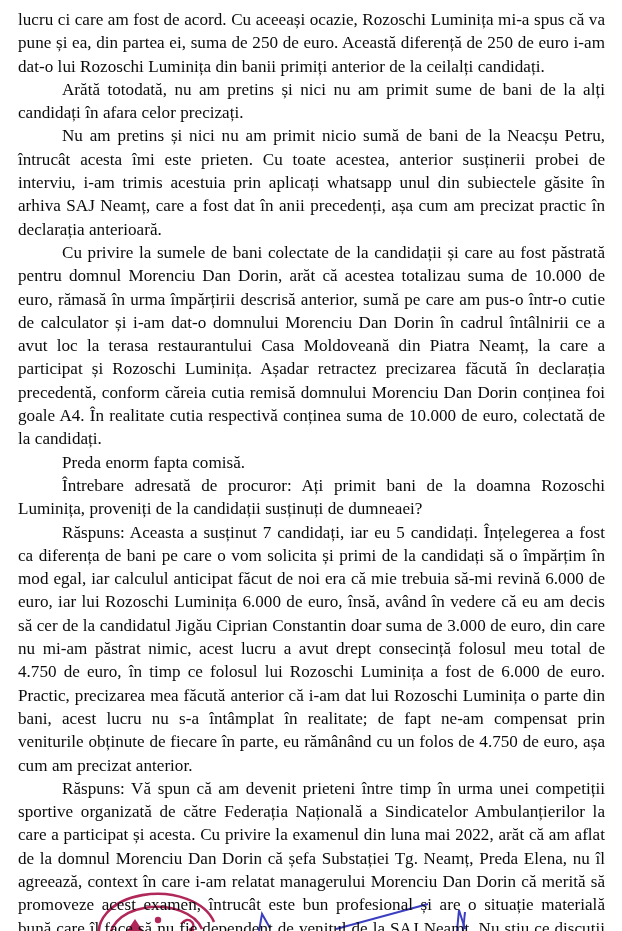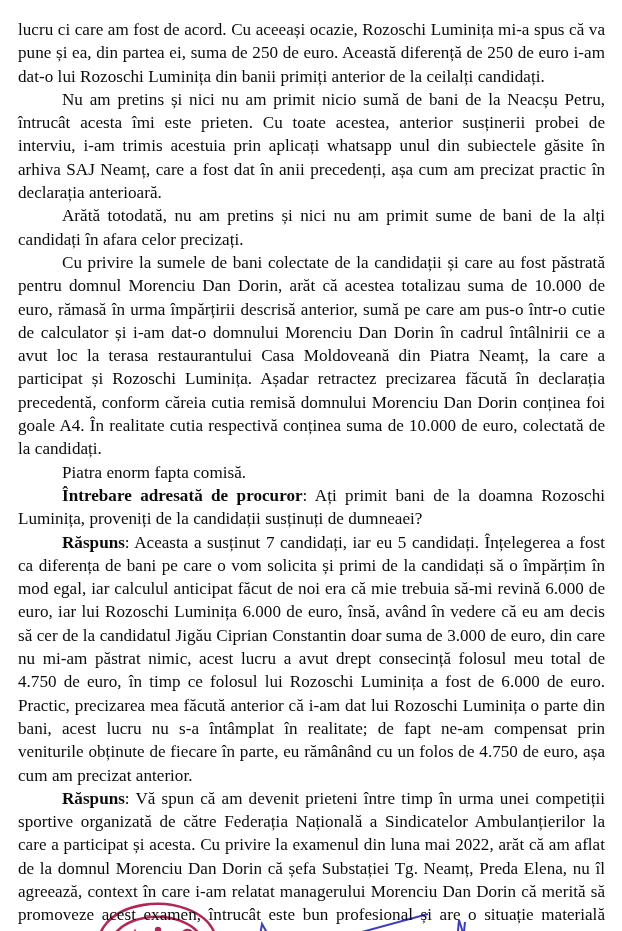--- a/index.html
+++ b/index.html
@@ -14,21 +14,20 @@
     font-family: "Liberation Serif", "DejaVu Serif", serif;
     color: #0b0b0b;
   }
   #page {
     position: relative;
     width: 622px;
     height: 752px;
     background: #ffffff;
     box-sizing: border-box;
     padding: 0 17px 0 18px;
-    margin-top: 10px;
   }
   .doc-body {
     position: relative;
     z-index: 2;
     padding-top: 8px;
   }
   p.para {
     margin: 0;
     text-align: justify;
     text-justify: inter-word;
@@ -36,21 +35,21 @@
     font-size: 17.1px;
     line-height: 23.3px;
     letter-spacing: 0.02px;
     word-spacing: 0.1px;
     hyphens: none;
   }
   p.para.no-indent {
     text-indent: 0;
   }
   .qlabel {
-    font-weight: bold;
+    font-weight: normal;
   }
   
   .marks {
     position: absolute;
     left: 0;
     top: 0;
     width: 622px;
     height: 931px;
     z-index: 1;
     pointer-events: none;
@@ -80,33 +79,33 @@
     </g>
   </svg>
 
   <div class="doc-body">
 
     <p class="para no-indent">
       <span>lucru ci care am fost de acord. Cu aceeași ocazie, Rozoschi Luminița mi-a spus că va pune și ea, din partea ei, suma de 250 de euro. Această diferență de 250 de euro i-am dat-o lui Rozoschi Luminița din banii primiți anterior de la ceilalți candidați.</span>
     </p>
 
     <p class="para">
-      <span>Nu am pretins și nici nu am primit nicio sumă de bani de la Neacșu Petru, întrucât acesta îmi este prieten. Cu toate acestea, anterior susținerii probei de interviu, i-am trimis acestuia prin aplicați whatsapp unul din subiectele găsite în arhiva SAJ Neamț, care a fost dat în anii precedenți, așa cum am precizat practic în declarația anterioară.</span>
+      <span>Arătă totodată, nu am pretins și nici nu am primit sume de bani de la alți candidați în afara celor precizați.</span>
     </p>
 
     <p class="para">
-      <span>Arătă totodată, nu am pretins și nici nu am primit sume de bani de la alți candidați în afara celor precizați.</span>
+      <span>Nu am pretins și nici nu am primit nicio sumă de bani de la Neacșu Petru, întrucât acesta îmi este prieten. Cu toate acestea, anterior susținerii probei de interviu, i-am trimis acestuia prin aplicați whatsapp unul din subiectele găsite în arhiva SAJ Neamț, care a fost dat în anii precedenți, așa cum am precizat practic în declarația anterioară.</span>
     </p>
 
     <p class="para">
       <span>Cu privire la sumele de bani colectate de la candidații și care au fost păstrată pentru domnul Morenciu Dan Dorin, arăt că acestea totalizau suma de 10.000 de euro, rămasă în urma împărțirii descrisă anterior, sumă pe care am pus-o într-o cutie de calculator și i-am dat-o domnului Morenciu Dan Dorin în cadrul întâlnirii ce a avut loc la terasa restaurantului Casa Moldoveană din Piatra Neamț, la care a participat și Rozoschi Luminița. Așadar retractez precizarea făcută în declarația precedentă, conform căreia cutia remisă domnului Morenciu Dan Dorin conținea foi goale A4. În realitate cutia respectivă conținea suma de 10.000 de euro, colectată de la candidați.</span>
     </p>
 
     <p class="para">
-      <span>Piatra enorm fapta comisă.</span>
+      <span>Preda enorm fapta comisă.</span>
     </p>
 
     <p class="para">
       <span class="qlabel">Întrebare adresată de procuror</span><span>: Ați primit bani de la doamna Rozoschi Luminița, proveniți de la candidații susținuți de dumneaei?</span>
     </p>
 
     <p class="para">
       <span class="qlabel">Răspuns</span><span>: Aceasta a susținut 7 candidați, iar eu 5 candidați. Înțelegerea a fost ca diferența de bani pe care o vom solicita și primi de la candidați să o împărțim în mod egal, iar calculul anticipat făcut de noi era că mie trebuia să-mi revină 6.000 de euro, iar lui Rozoschi Luminița 6.000 de euro, însă, având în vedere că eu am decis să cer de la candidatul Jigău Ciprian Constantin doar suma de 3.000 de euro, din care nu mi-am păstrat nimic, acest lucru a avut drept consecință folosul meu total de 4.750 de euro, în timp ce folosul lui Rozoschi Luminița a fost de 6.000 de euro. Practic, precizarea mea făcută anterior că i-am dat lui Rozoschi Luminița o parte din bani, acest lucru nu s-a întâmplat în realitate; de fapt ne-am compensat prin veniturile obținute de fiecare în parte, eu rămânând cu un folos de 4.750 de euro, așa cum am precizat anterior.</span>
     </p>
 

